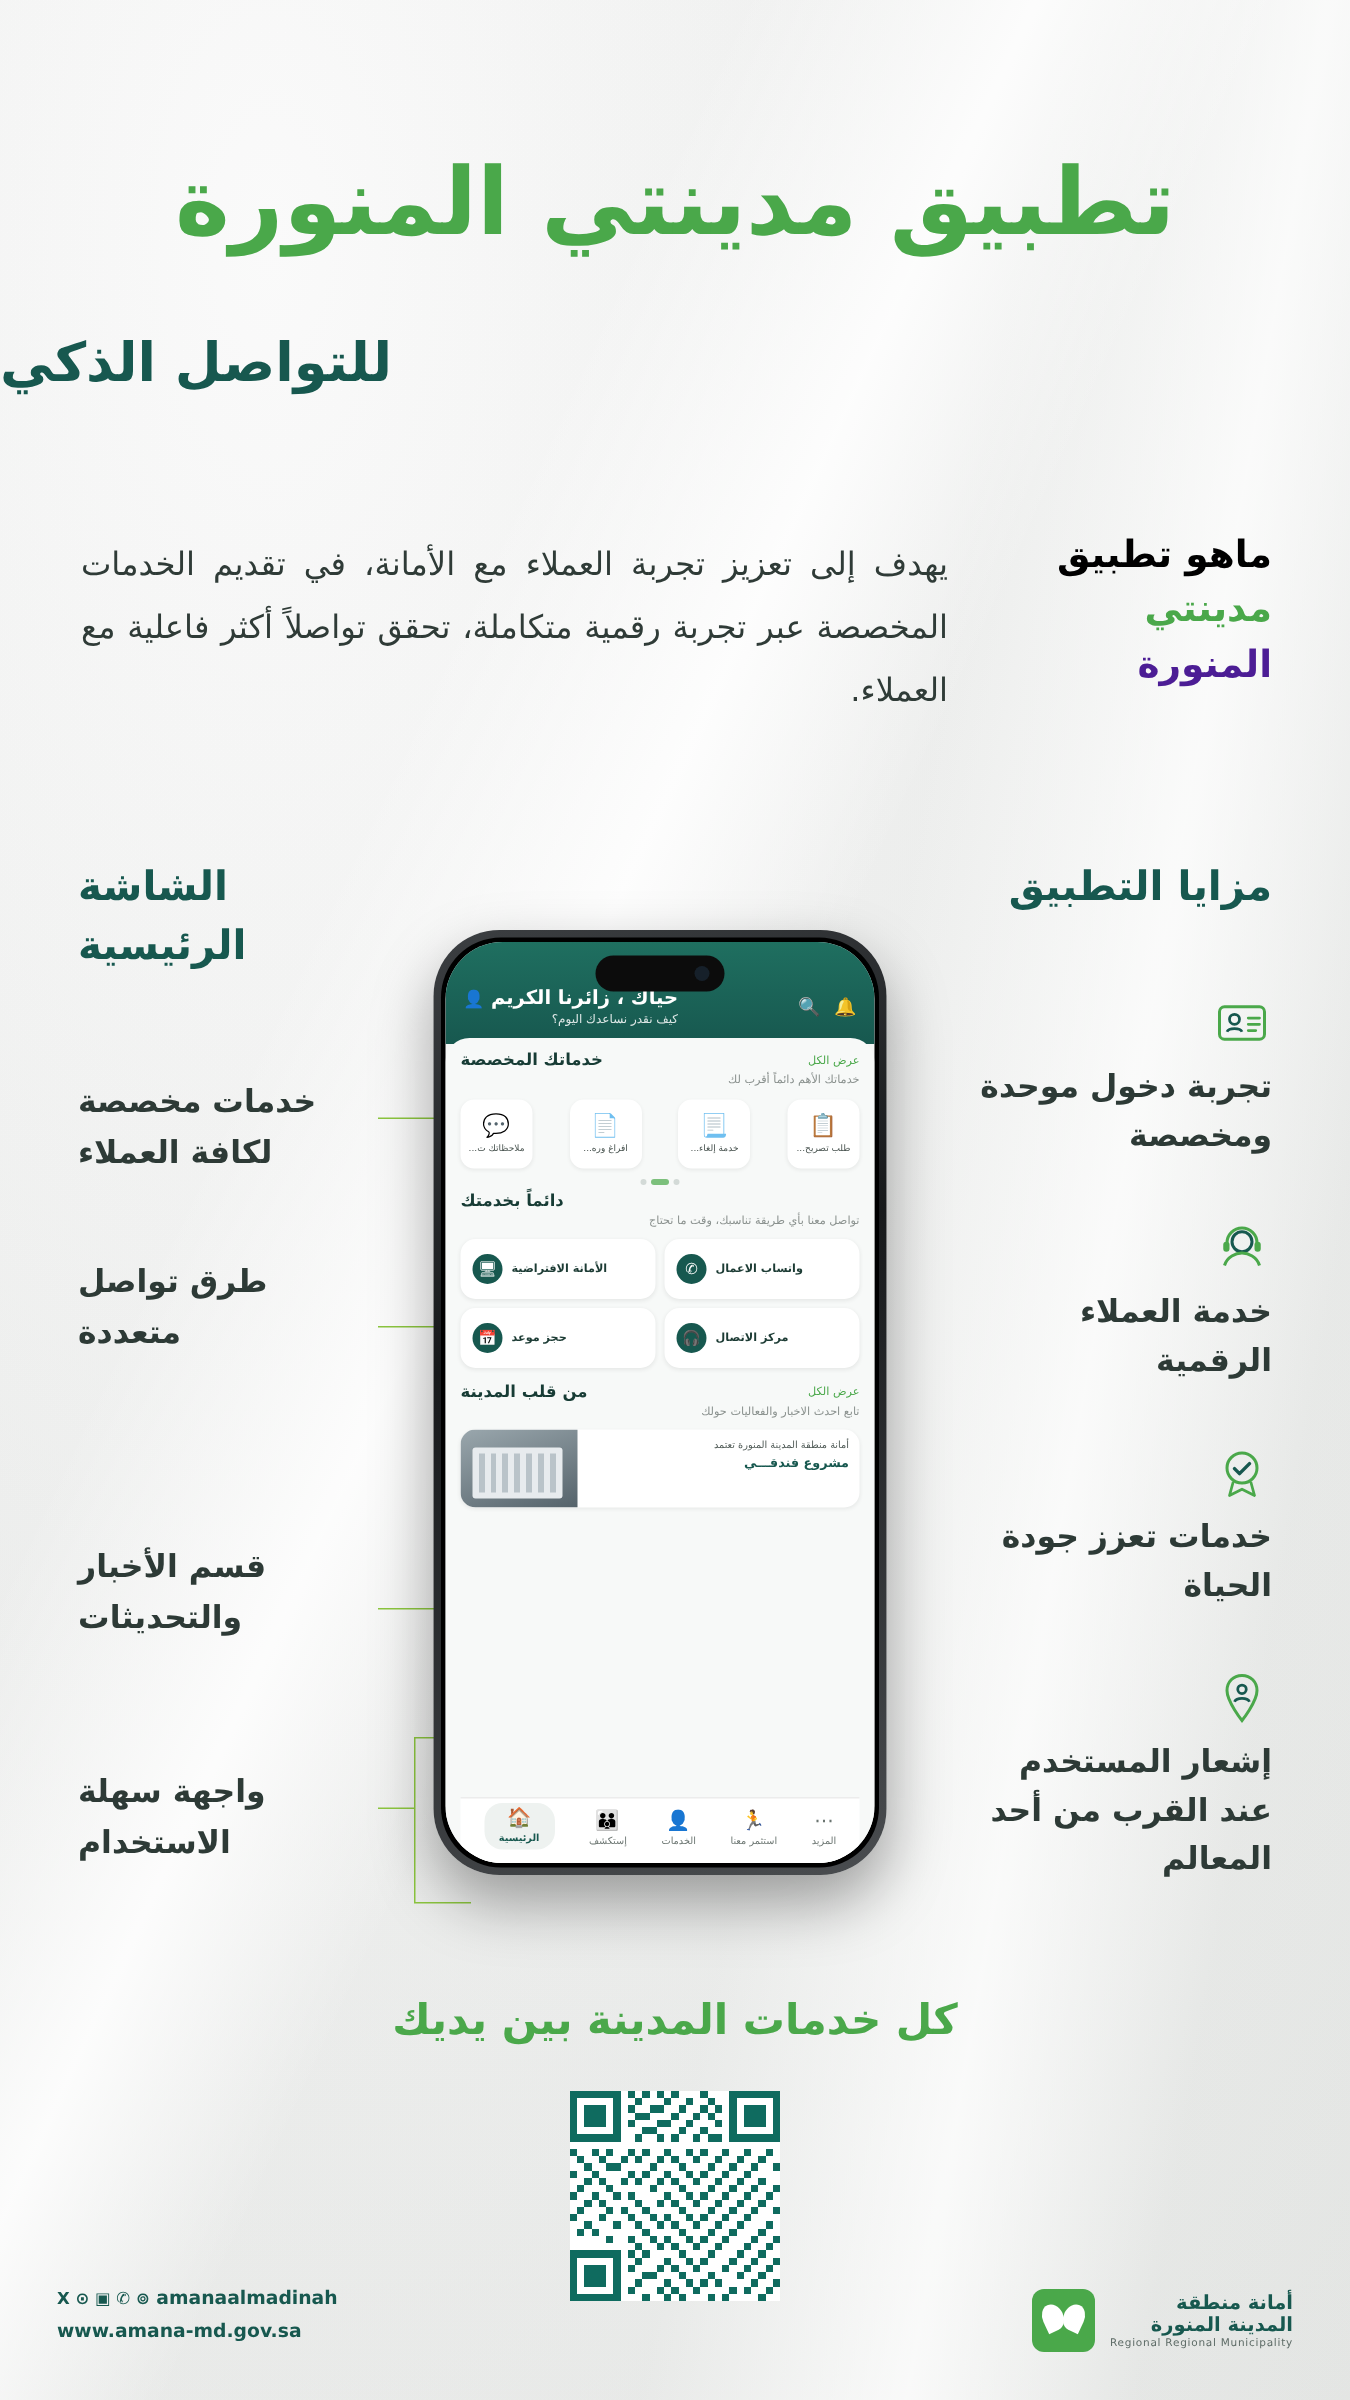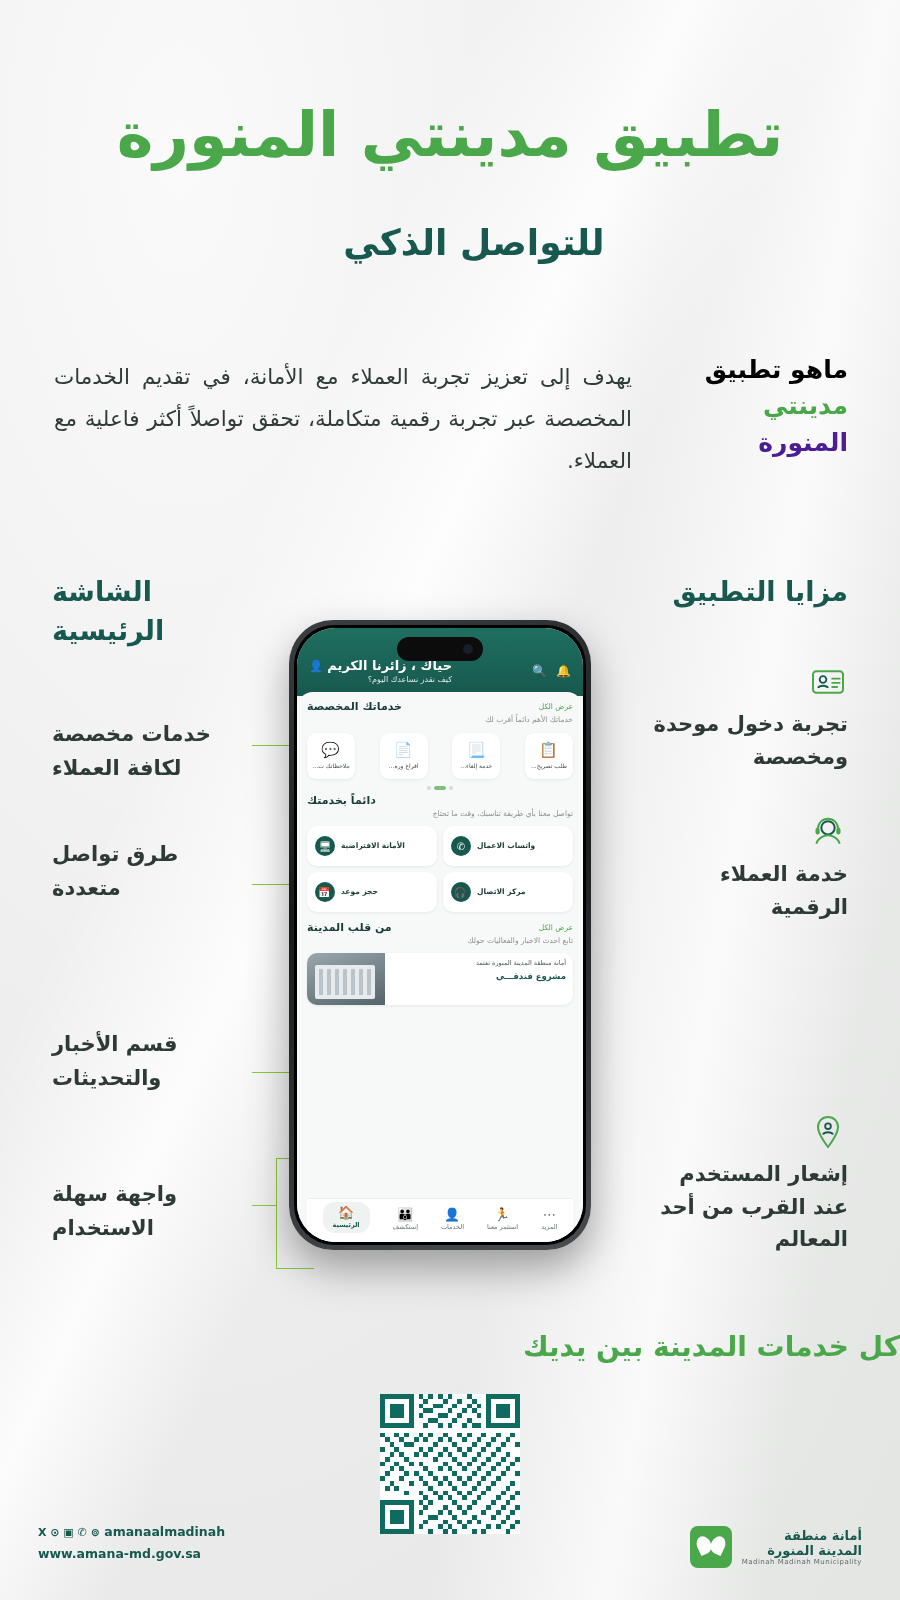--- a/index.html
+++ b/index.html
@@ -18,22 +18,22 @@
     pointer-events:none;
   }
   .wrap{position:relative;width:900px;height:1600px;}
 
   
   .title{
     position:absolute;top:98px;left:0;right:0;text-align:center;
     font-size:62px;font-weight:bold;color:#4aa84a;letter-spacing:-1px;
   }
   .subtitle{
-    position:absolute;top:222px;left:0;right:0;text-align:center;
-    font-size:36px;font-weight:bold;color:#17584f;padding-left:48px;
+    position:absolute;top:222px;left:0;right:0;text-align:left;
+    font-size:36px;font-weight:bold;color:#17584f;
   }
 
   
   .intro-head{
     position:absolute;top:352px;right:52px;width:200px;text-align:right;
     font-size:25px;font-weight:bold;line-height:1.45;
   }
   .intro-head .l1{color:#000000;}
   .intro-head .l2{color:#4aa84a;}
   .intro-head .l3{color:#4c1d95;}
@@ -151,21 +151,21 @@
   .tab{display:flex;flex-direction:column;align-items:center;gap:2px;font-size:6.5px;color:#6b7571;}
   .tab .ti{font-size:13px;line-height:1;}
   .tab.active{color:#17584f;font-weight:bold;}
   .tab.active .pill{
     background:#eef2f0;border-radius:12px;padding:4px 10px;display:flex;flex-direction:column;
     align-items:center;gap:2px;margin-top:-3px;
   }
 
   
   .cta{
-    position:absolute;top:1330px;left:0;right:0;text-align:right;
+    position:absolute;top:1330px;left:0;right:0;text-align:center;
     font-size:28px;font-weight:bold;color:#4aa84a;
   }
   .qr{position:absolute;top:1394px;left:50%;transform:translateX(-50%);width:140px;height:140px;}
   .social{
     position:absolute;left:38px;bottom:36px;text-align:left;color:#17584f;
     font-size:12.5px;line-height:1.7;font-weight:bold;
   }
   .brand{position:absolute;right:38px;bottom:32px;display:flex;align-items:center;gap:10px;}
   .brand .btxt{text-align:right;color:#17584f;}
   .brand .b1{font-size:13px;font-weight:bold;}
@@ -211,20 +211,28 @@
   <div class="feat f1">
     <svg class="ico" viewBox="0 0 48 48">
       <rect x="6" y="11" width="36" height="26" rx="4" fill="none" stroke="#4aa84a" stroke-width="2.4"></rect>
       <circle cx="18" cy="21" r="4" fill="none" stroke="#17584f" stroke-width="2.2"></circle>
       <path d="M12 31c1.5-3.4 10.5-3.4 12 0" fill="none" stroke="#17584f" stroke-width="2.2"></path>
       <path d="M29 20h9M29 25h9M29 30h6" stroke="#4aa84a" stroke-width="2.2" stroke-linecap="round"></path>
     </svg>
     <div class="txt">تجربة دخول موحدة ومخصصة</div>
   </div>
 
+  <div class="feat f3">
+    <svg class="ico" viewBox="0 0 48 48">
+      <circle cx="24" cy="20" r="12" fill="none" stroke="#4aa84a" stroke-width="2.4"></circle>
+      <path d="M18 20.5l4 4 8-8" fill="none" stroke="#17584f" stroke-width="2.8" stroke-linecap="round" stroke-linejoin="round"></path>
+      <path d="M17 31l-3 11 10-5 10 5-3-11" fill="none" stroke="#4aa84a" stroke-width="2.2" stroke-linejoin="round"></path>
+    </svg>
+    <div class="txt">خدمات تعزز جودة الحياة</div>
+  </div>
 
   <div class="feat f4">
     <svg class="ico" viewBox="0 0 48 48">
       <path d="M24 6c-7 0-12 5.2-12 12 0 9 12 24 12 24s12-15 12-24c0-6.8-5-12-12-12z" fill="none" stroke="#4aa84a" stroke-width="2.4"></path>
       <circle cx="24" cy="17" r="3.4" fill="none" stroke="#17584f" stroke-width="2.2"></circle>
       <path d="M18 27c1.6-3.6 10.4-3.6 12 0" fill="none" stroke="#17584f" stroke-width="2.2"></path>
     </svg>
     <div class="txt">إشعار المستخدم عند القرب من أحد المعالم</div>
   </div>
 
@@ -604,17 +612,17 @@
       <span style="font-size:11px;">X ⊙ ▣ ✆ ⊚</span>
       <span>amanaalmadinah</span>
     </div>
     <div>www.amana-md.gov.sa</div>
   </div>
 
   <div class="brand">
     <div class="btxt">
       <div class="b1">أمانة منطقة</div>
       <div class="b2">المدينة المنورة</div>
-      <div class="b3">Madinah Madinah Municipality</div>
+      <div class="b3">Regional Regional Municipality</div>
     </div>
     <div class="logo"></div>
   </div>
 </div>
 
 </body></html>

